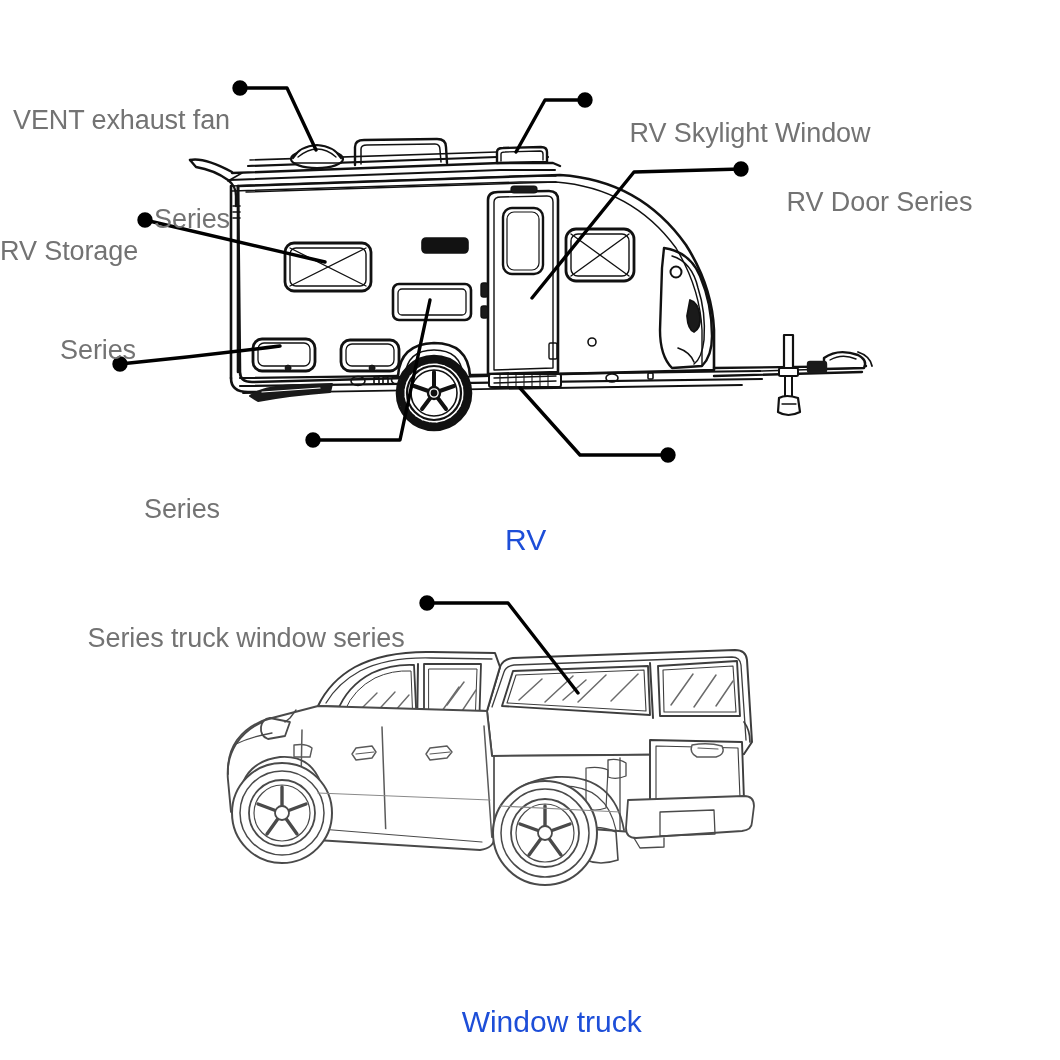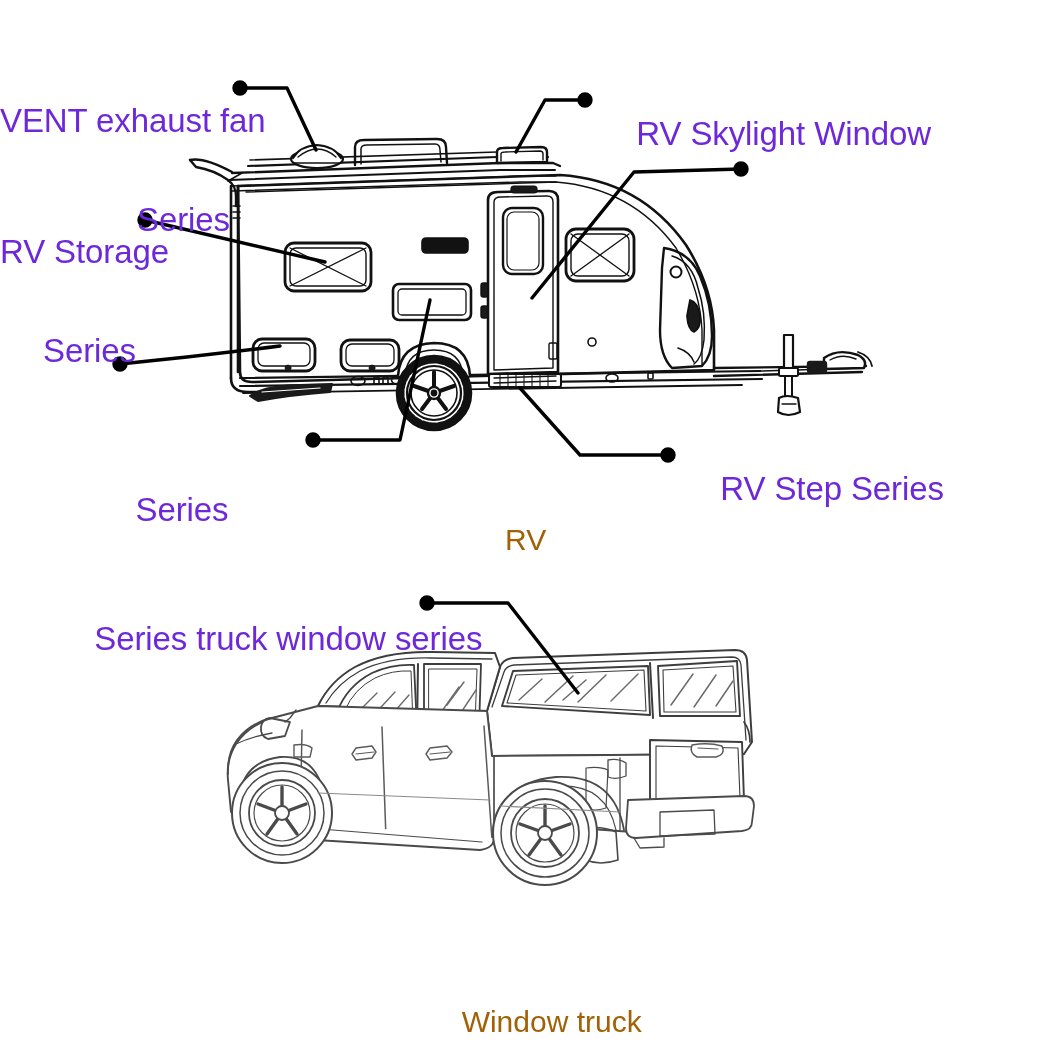--- a/index.html
+++ b/index.html
@@ -21,37 +21,37 @@
   }
   .layer {
     position: absolute;
     left: 0;
     top: 0;
     width: 1060px;
     height: 1060px;
   }
   .callout-label {
     position: absolute;
-    font-size: 33px;
+    font-size: 27px;
     line-height: 33px;
-    color: #6d28d9;
+    color: #737373;
     white-space: pre;
     letter-spacing: -0.1px;
   }
   .callout-label.right {
     text-align: right;
   }
   .callout-label.center {
     text-align: center;
   }
   .caption {
     position: absolute;
     font-size: 30px;
     line-height: 34px;
-    color: #a16207;
+    color: #1d4ed8;
     white-space: pre;
     text-align: center;
   }
   .figure-caption-rv {
     left: 0;
     top: 489px;
     width: 1018px;
   }
   .figure-caption-truck {
     left: 0;
@@ -505,33 +505,33 @@
 
   <div class="callout-label right" style="left:0px; top:38px; width:230px;">
     <div>VENT exhaust fan</div>
     <div>Series</div>
   </div>
 
   <div class="callout-label" style="left:600px; top:84px;">
     <span>RV Skylight Window</span>
   </div>
 
+  <div class="callout-label" style="left:757px; top:153px;">
+    <span>RV Door Series</span>
+  </div>
 
   <div class="callout-label right" style="left:0px; top:169px; width:136px;">
     <div>RV Storage</div>
     <div>Series</div>
   </div>
 
   <div class="callout-label center" style="left:60px; top:427px; width:244px;">
     <div>Series</div>
   </div>
 
-  <div class="callout-label" style="left:684px; top:439px;">
-    <span>RV Step Series</span>
-  </div>
 
   <div class="callout-label" style="left:58px; top:589px;">
     <span>Series truck window series</span>
   </div>
 
   <div class="caption figure-caption-rv">
     <span>RV</span>
   </div>
 
   <div class="caption figure-caption-truck">

